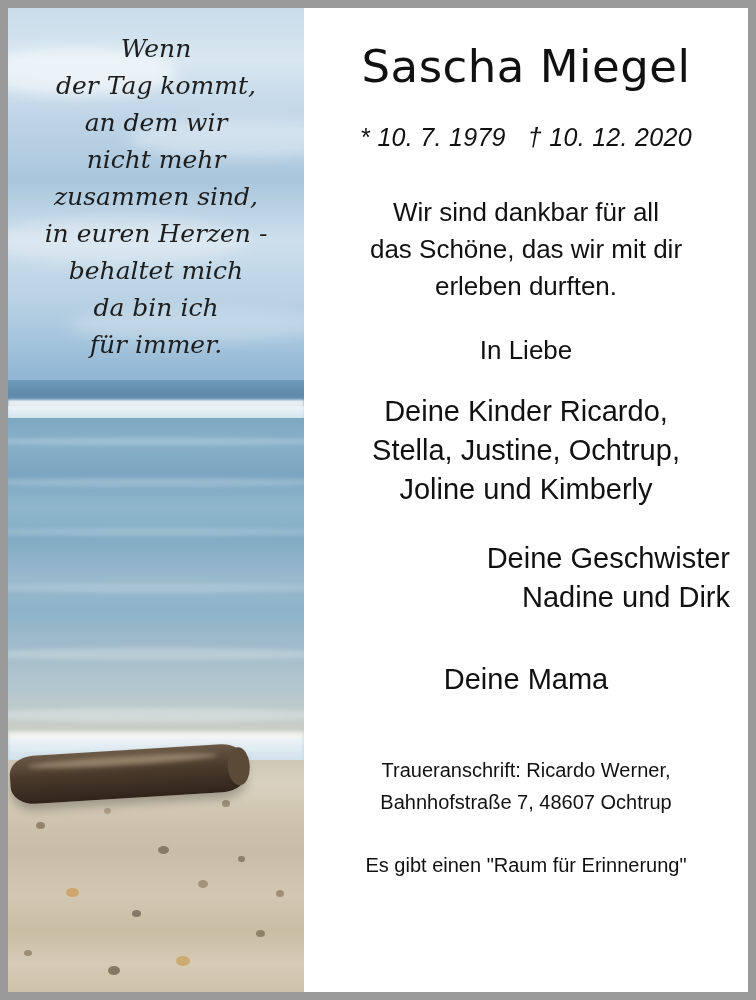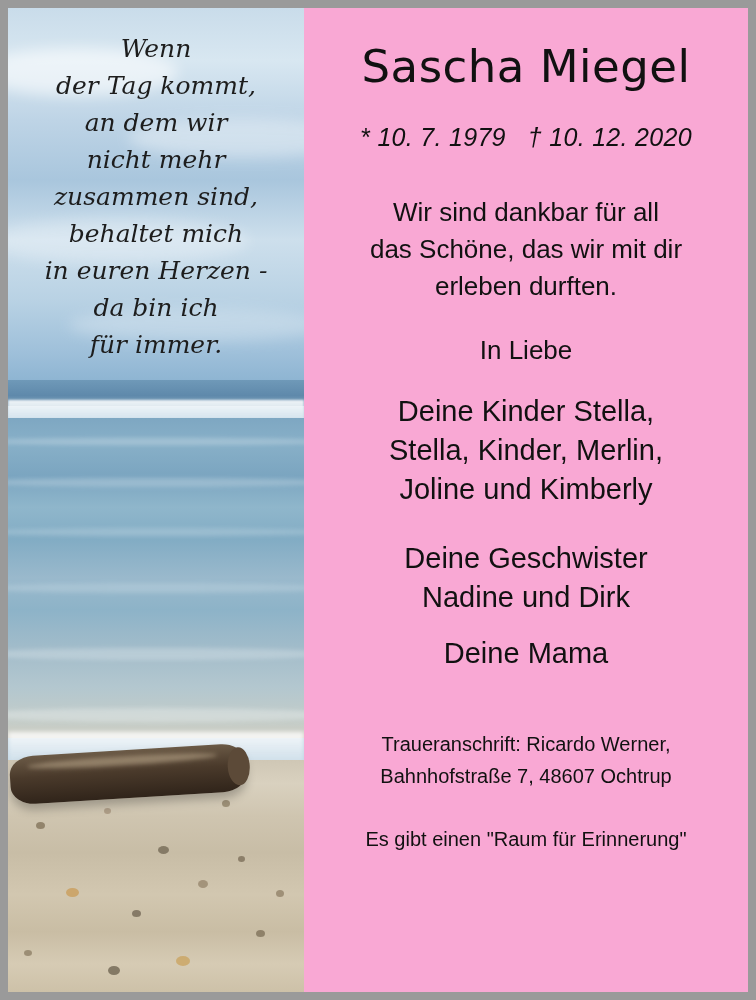--- a/index.html
+++ b/index.html
@@ -13,21 +13,21 @@
     overflow: hidden;
     font-family: "Liberation Sans", sans-serif;
   }
 
   .card {
     position: absolute;
     left: 8px;
     top: 8px;
     width: 740px;
     height: 984px;
-    background: #f9a8d4;
+    background: #ffffff;
     box-sizing: border-box;
     display: flex;
     flex-direction: row;
     overflow: hidden;
   }
 
   
   .photo-panel {
     position: relative;
     width: 296px;
@@ -227,23 +227,24 @@
 
   .family {
     margin-top: 26px;
     font-size: 29px;
     line-height: 39px;
   }
   .family2 {
     margin-top: 30px;
     font-size: 29px;
     line-height: 39px;
+    text-align: right;
   }
   .family3 {
-    margin-top: 20px;
+    margin-top: 46px;
     font-size: 29px;
   }
 
   .address {
     margin-top: 58px;
     font-size: 20px;
     line-height: 32px;
   }
   .ceremony {
     margin-top: 38px;
@@ -299,22 +300,22 @@
     <div class="log">
       <div class="log-hl"></div>
     </div>
 
     <div class="poem">
       <div>Wenn</div>
       <div>der Tag kommt,</div>
       <div>an dem wir</div>
       <div>nicht mehr</div>
       <div>zusammen sind,</div>
+      <div>in euren Herzen -</div>
       <div>behaltet mich</div>
-      <div>in euren Herzen -</div>
       <div>da bin ich</div>
       <div>für immer.</div>
     </div>
   </div>
 
   <div class="text-panel">
 
     <div class="name">Sascha Miegel</div>
 
     <div class="dates">
@@ -323,22 +324,22 @@
 
     <div class="block">
       <div>Wir sind dankbar für all</div>
       <div>das Schöne, das wir mit dir</div>
       <div>erleben durften.</div>
     </div>
 
     <div class="inliebe">In Liebe</div>
 
     <div class="family">
-      <div>Deine Kinder Stella,</div>
-      <div>Stella, Kinder, Merlin,</div>
+      <div>Deine Kinder Ricardo,</div>
+      <div>Stella, Justine, Ochtrup,</div>
       <div>Joline und Kimberly</div>
     </div>
 
     <div class="family2">
       <div>Deine Geschwister</div>
       <div>Nadine und Dirk</div>
     </div>
 
     <div class="family3">Deine Mama</div>
 

